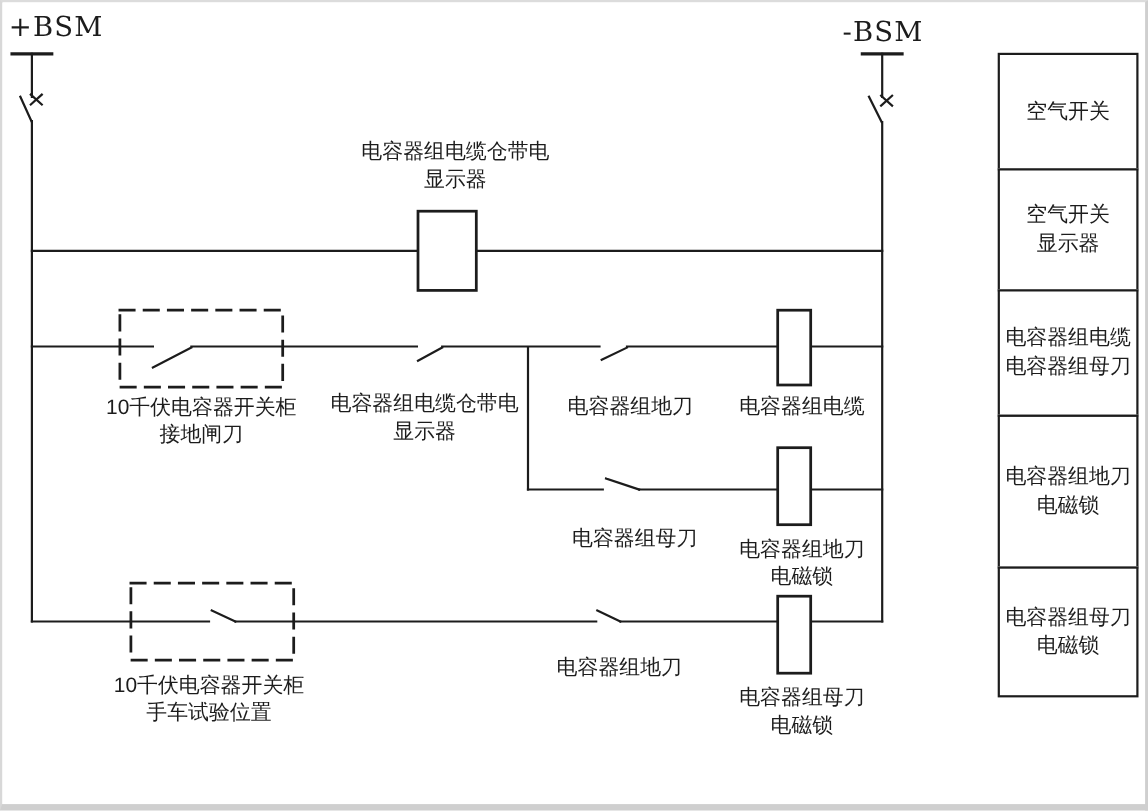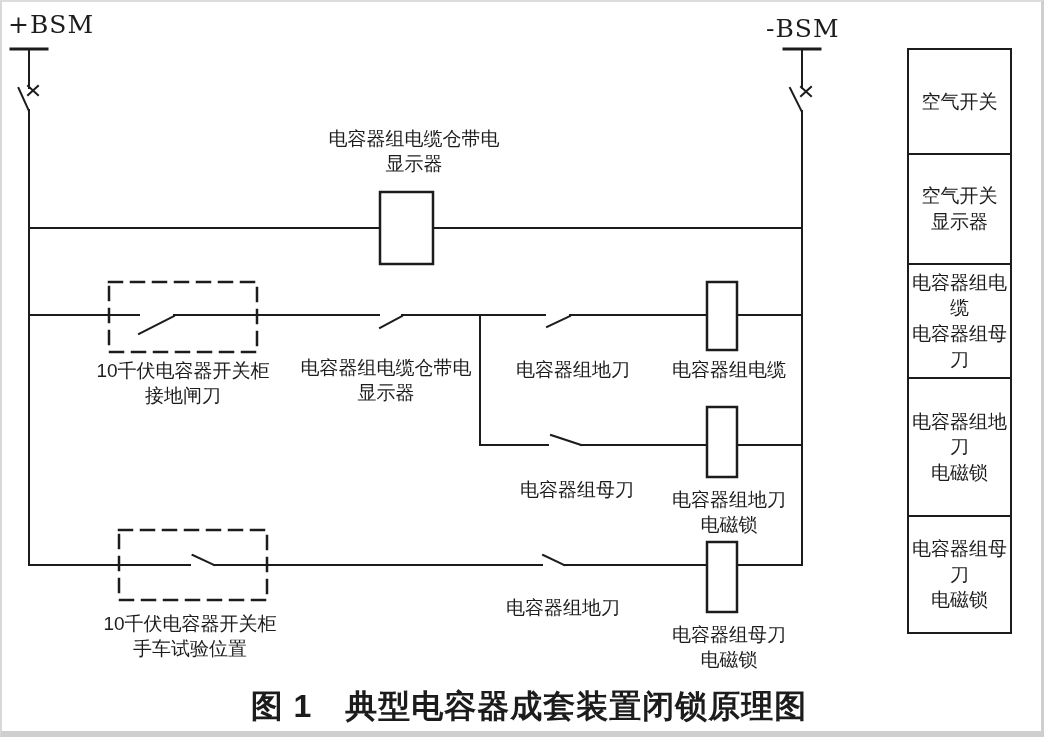--- a/index.html
+++ b/index.html
@@ -37,21 +37,21 @@
     font-size:32px;
     letter-spacing:1px;
     white-space:pre;
     font-family:"Liberation Sans","DejaVu Sans",sans-serif;
   }
   .legend{
     position:absolute;left:905px;top:46px;width:128px;
   }
   .legend .cell{
     box-sizing:border-box;
-    width:105px;
+    width:128px;
     border:2px solid #1c1c1c;
     display:flex;align-items:center;justify-content:center;
     text-align:center;
     white-space:pre-line;
     font-size:19px;line-height:1.35;
     background:#ffffff;
   }
   .legend .cell + .cell{margin-top:-2px;}
   .c1{height:107px}.c2{height:112px}.c3{height:116px}.c4{height:140px}.c5{height:119px}
 </style>
@@ -154,15 +154,14 @@
     <div class="cell c2">空气开关
 显示器</div>
     <div class="cell c3">电容器组电缆
 电容器组母刀</div>
     <div class="cell c4">电容器组地刀
 电磁锁</div>
     <div class="cell c5">电容器组母刀
 电磁锁</div>
   </div>
 
-  <div class="lbl caption" style="left:527px;top:683px;">图 1　典型电容器成套装置闭锁原理图</div>
 
 </div>
 
 </body></html>

